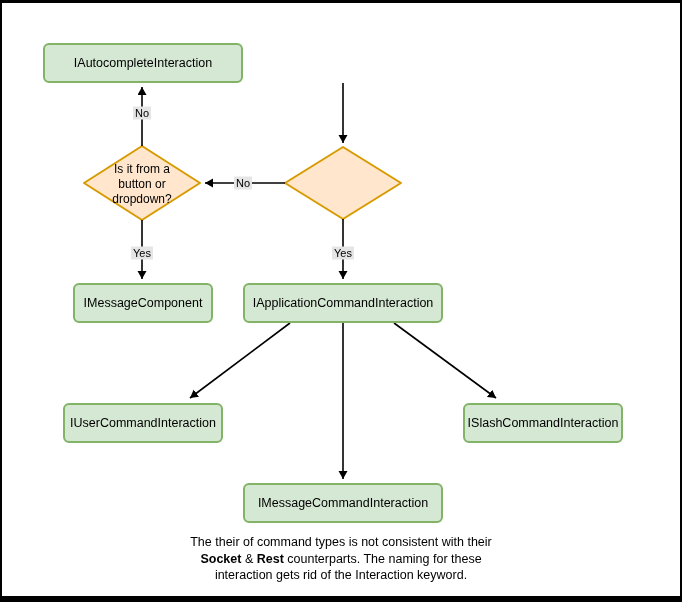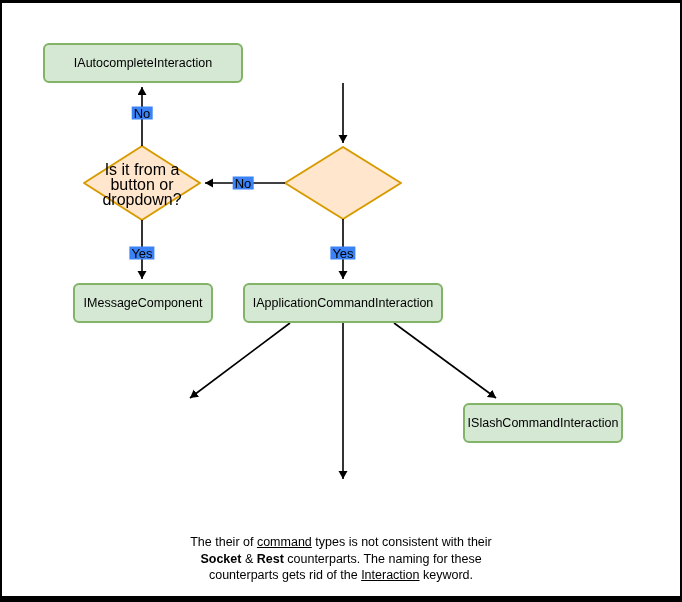--- a/index.html
+++ b/index.html
@@ -31,42 +31,42 @@
     background:var(--node-fill,#d5e8d4);
     border:2px solid var(--node-stroke,#82b366);
     border-radius:6px;
     display:flex;align-items:center;justify-content:center;
     font-size:12.5px;color:#000;
     text-align:center;
   }
   .diamond-label{
     position:absolute;
     transform:translate(-50%,-50%);
-    font-size:16px;color:#000;
+    font-size:12px;color:#000;
     text-align:center;
     white-space:pre-line;
     line-height:15px;
   }
   .edge-label{
     position:absolute;
     transform:translate(-50%,-50%);
-    background:#3b82f6;
+    background:#e5e5e5;
     padding:0 2px;
-    font-size:13px;color:#000;
+    font-size:11px;color:#000;
     line-height:13px;
   }
   .note{
     position:absolute;
     left:0;right:0;top:531px;
     text-align:center;
     font-size:12.5px;color:#000;
     line-height:16.5px;
   }
   .note .bold{font-weight:bold;}
-  .note .underline{text-decoration:underline;margin-top:20px;}
+  .note .underline{margin-top:20px;}
 </style>
 </head>
 <body>
 
 <div class="frame">
   <div class="stage">
 
     <svg class="layer" viewBox="0 0 678 593">
       <defs>
         <marker id="arrow" markerUnits="userSpaceOnUse" markerWidth="11" markerHeight="11" refX="8" refY="4.5" orient="auto">
@@ -93,39 +93,45 @@
 
 
     <div class="node" style="left:71px;top:280px;width:140px;height:40px">
       <span>IMessageComponent</span>
     </div>
 
     <div class="node" style="left:241px;top:280px;width:200px;height:40px">
       <span>IApplicationCommandInteraction</span>
     </div>
 
+    <div class="node" style="left:61px;top:400px;width:160px;height:40px">
+      <span>IUserCommandInteraction</span>
+    </div>
 
     <div class="node" style="left:461px;top:400px;width:160px;height:40px">
       <span>ISlashCommandInteraction</span>
     </div>
 
+    <div class="node" style="left:241px;top:480px;width:200px;height:40px">
+      <span>IMessageCommandInteraction</span>
+    </div>
 
     <div class="diamond-label" style="left:140px;top:181px">Is it from a
 button or
 dropdown?</div>
 
 
     <div class="edge-label" style="left:140px;top:110px">No</div>
 
     <div class="edge-label" style="left:241px;top:180px">No</div>
 
     <div class="edge-label" style="left:140px;top:250px">Yes</div>
 
     <div class="edge-label" style="left:341px;top:250px">Yes</div>
 
     <div class="note">
         <div><span>The their of </span><span class="underline">command</span><span> types is not consistent with their</span></div>
         <div><span class="bold">Socket</span><span> &amp; </span><span class="bold">Rest</span><span> counterparts. The naming for these</span></div>
-        <div><span>counterparts gets rid of the </span><span class="underline">Interaction</span><span> keyword.</span></div>
+        <div><span>interaction gets rid of the </span><span class="underline">Interaction</span><span> keyword.</span></div>
       </div>
 
   </div>
 </div>
 
 </body></html>

